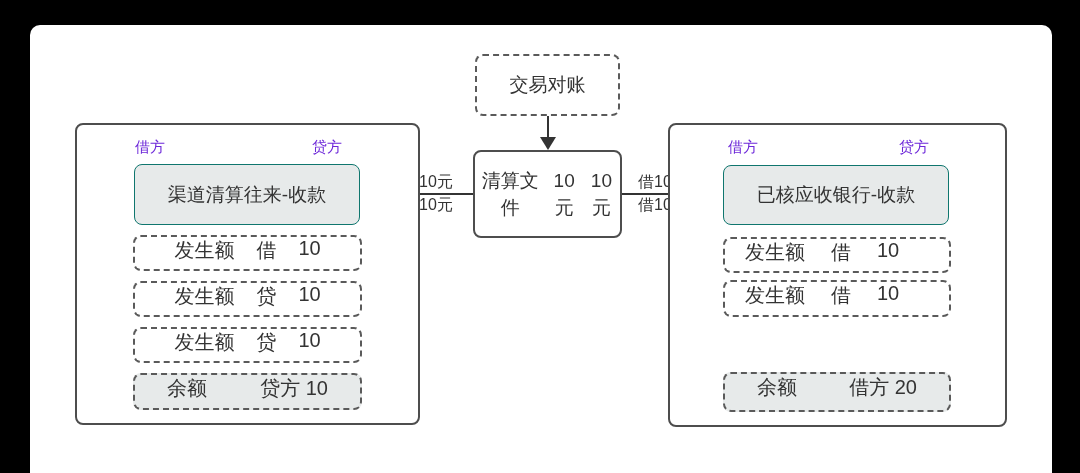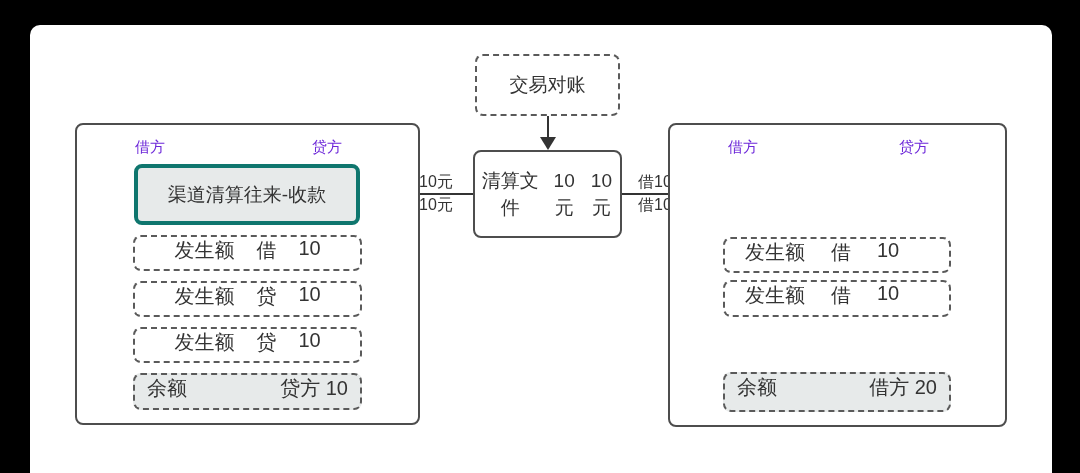--- a/index.html
+++ b/index.html
@@ -60,37 +60,37 @@
     position: absolute; border: 2px solid #4d4d4d;
     border-radius: 8px; background: #fff;
   }
   .left-panel  { left: 45px;  top: 98px; width: 345px; height: 302px; }
   .right-panel { left: 638px; top: 98px; width: 339px; height: 304px; }
   .hdr { position: absolute; top: 13px; font-size: 15px; color: #6d28d9; }
   .hdr.debit  { left: 58px; }
   .hdr.credit { right: 76px; }
   .account-box {
     position: absolute; left: 57px; right: 58px; top: 39px; height: 61px;
-    background: #e7eaea; border: 4px solid #0f766e; border-radius: 8px;
+    background: #e7eaea; border: 1px solid #0f766e; border-radius: 8px;
     display: flex; align-items: center; justify-content: center;
     font-size: 19px;
   }
   .right-panel .account-box { left: 53px; right: 56px; top: 40px; height: 60px; }
   .row {
     position: absolute; left: 56px; right: 56px; height: 36px;
     border: 2px dashed #5a5a5a; border-radius: 8px;
     display: flex; align-items: flex-start; justify-content: center;
     gap: 22px; font-size: 20px; background: #fff;
   }
   .right-panel .row { left: 53px; right: 54px; justify-content: flex-start; padding-left: 20px; gap: 26px; }
   .lrow1 { top: 110px; } .lrow2 { top: 156px; } .lrow3 { top: 202px; }
   .rrow1 { top: 112px; } .rrow2 { top: 155px; height: 37px; }
   .balance {
     background: #e7eaea; justify-content: space-between !important;
-    padding: 0 12px !important;
+    padding: 0 32px !important;
   }
   .lbal { top: 248px; height: 37px; }
   .rbal { top: 247px; height: 40px; }
 </style>
 </head>
 <body>
 
 <div class="card">
 
   <div class="node top-box">
@@ -143,20 +143,23 @@
     </div>
     <div class="row balance lbal">
       <span>余额</span>
       <span>贷方 10</span>
     </div>
   </div>
 
   <div class="panel right-panel">
     <div class="hdr debit">借方</div>
     <div class="hdr credit">贷方</div>
+    <div class="account-box">
+      <span>已核应收银行-收款</span>
+    </div>
     <div class="row rrow1">
       <span>发生额</span>
       <span>借</span>
       <span>10</span>
     </div>
     <div class="row rrow2">
       <span>发生额</span>
       <span>借</span>
       <span>10</span>
     </div>

